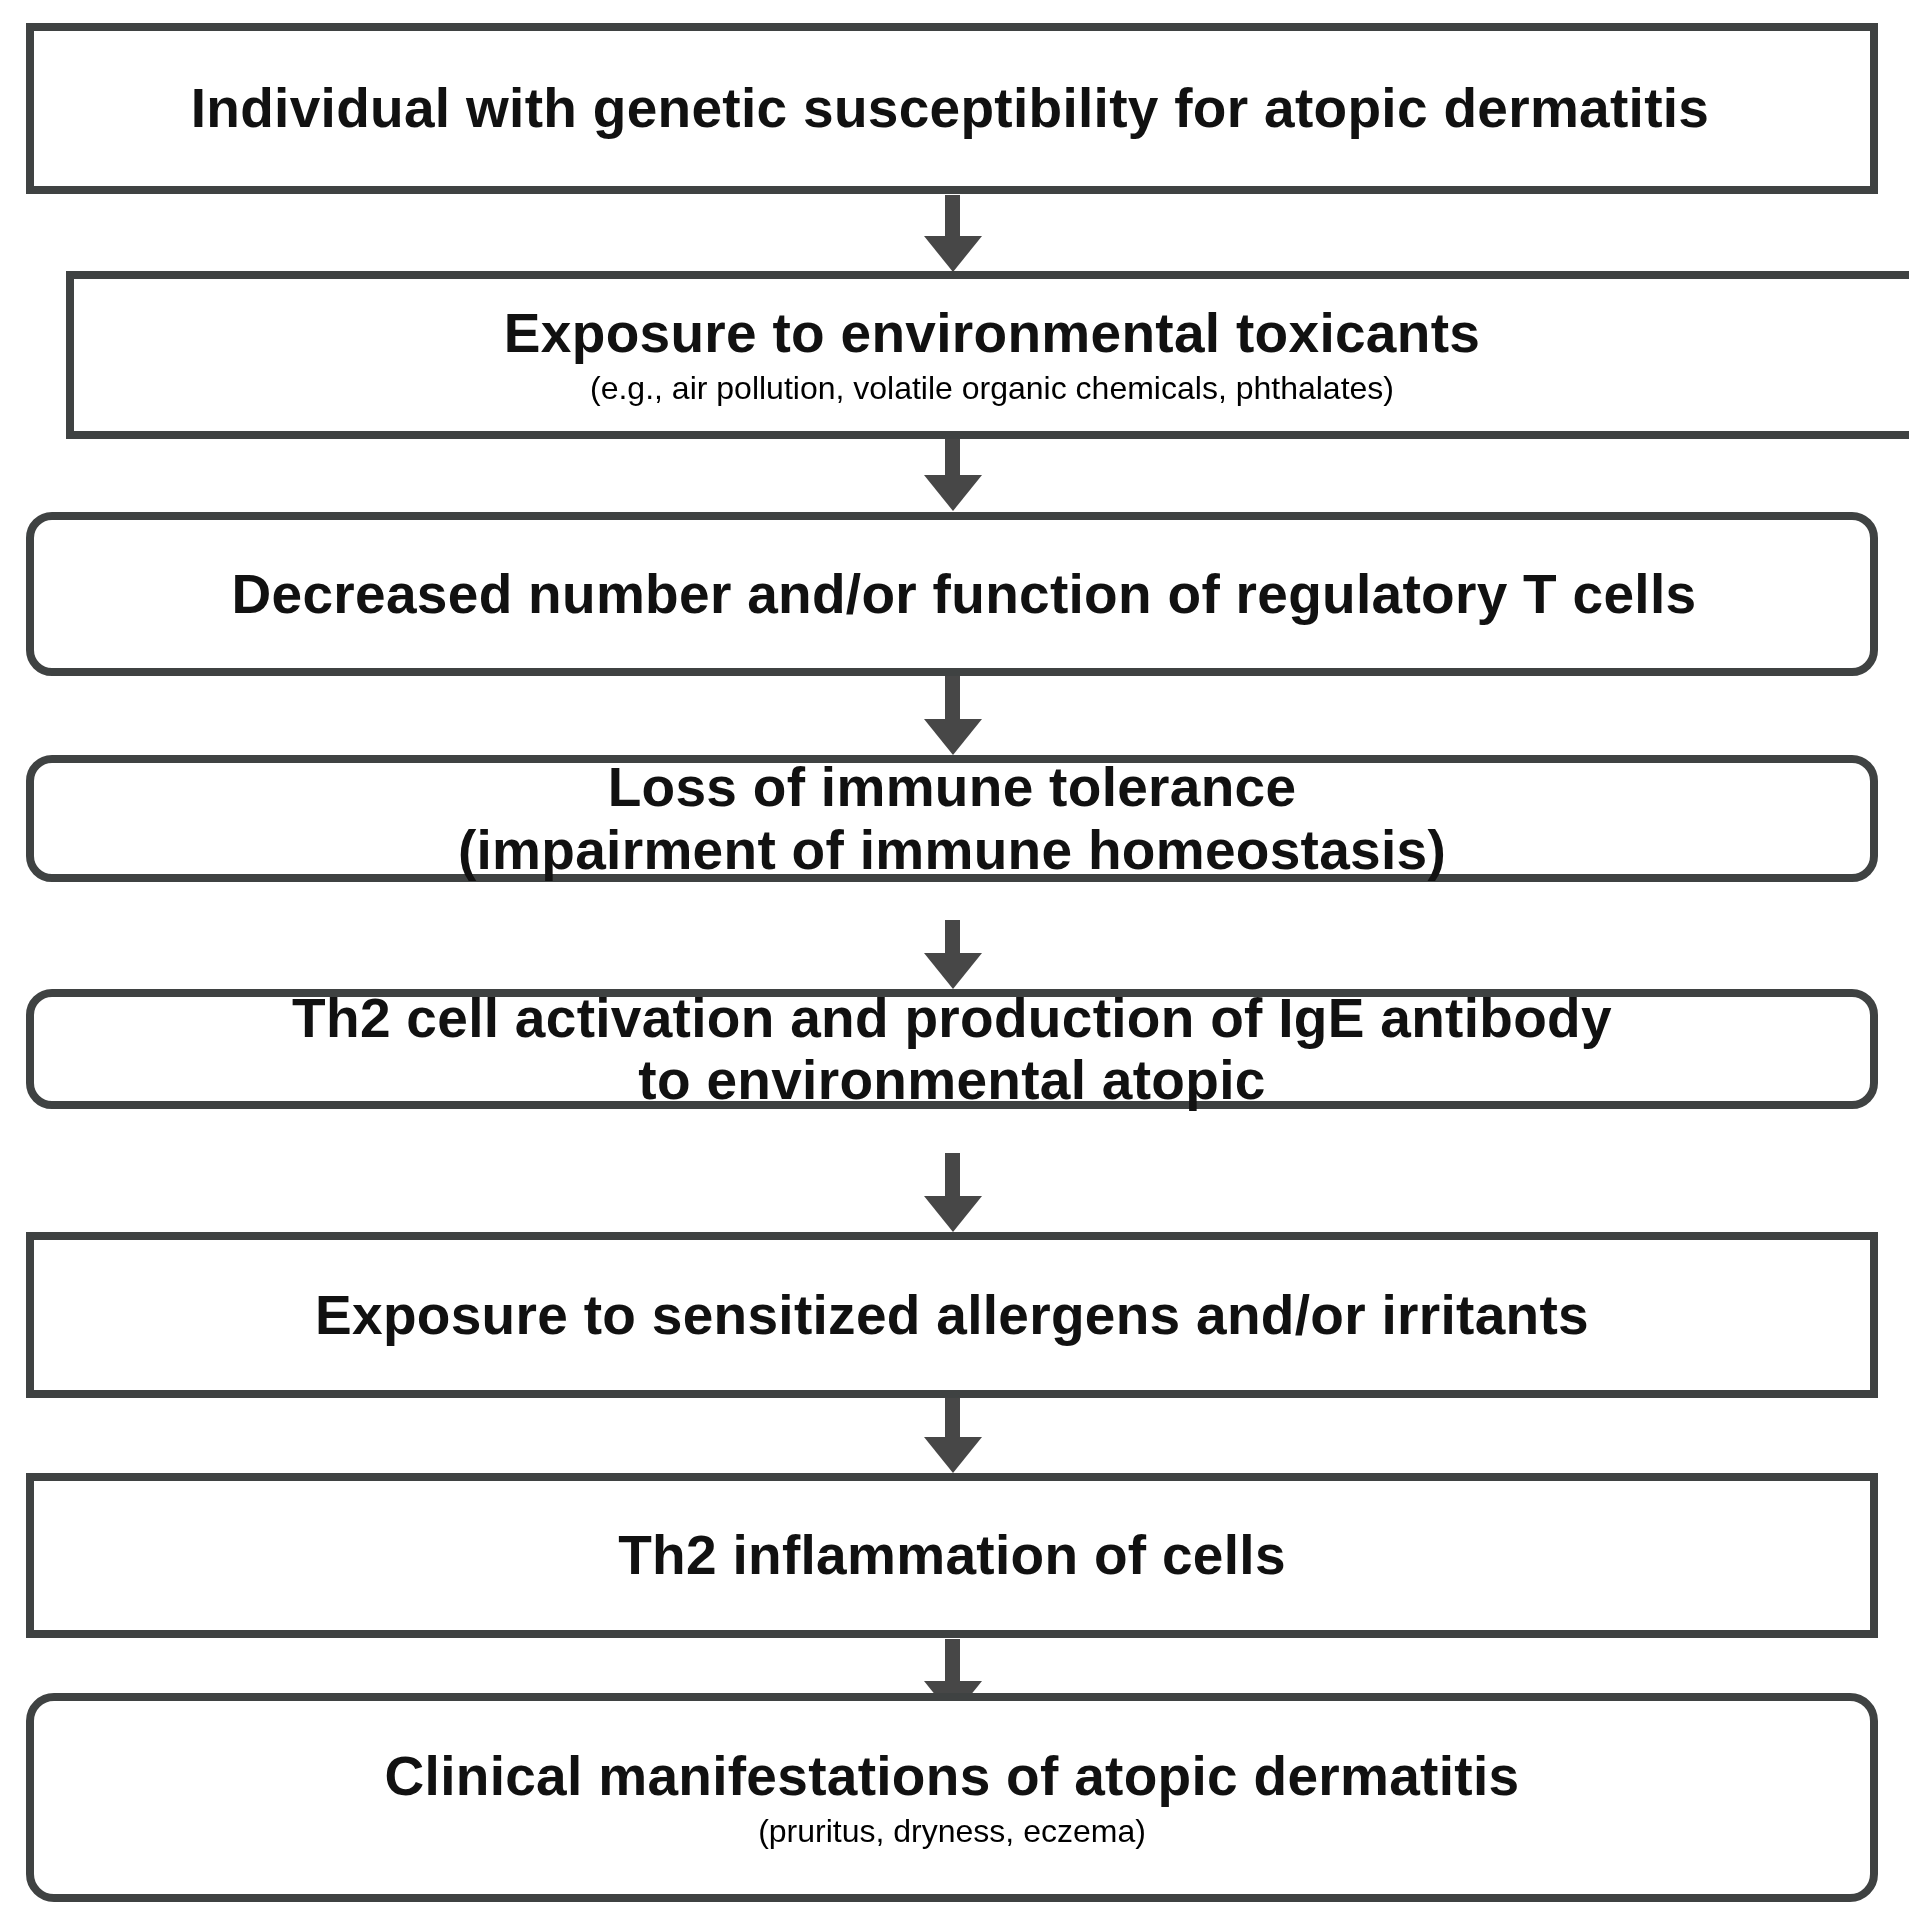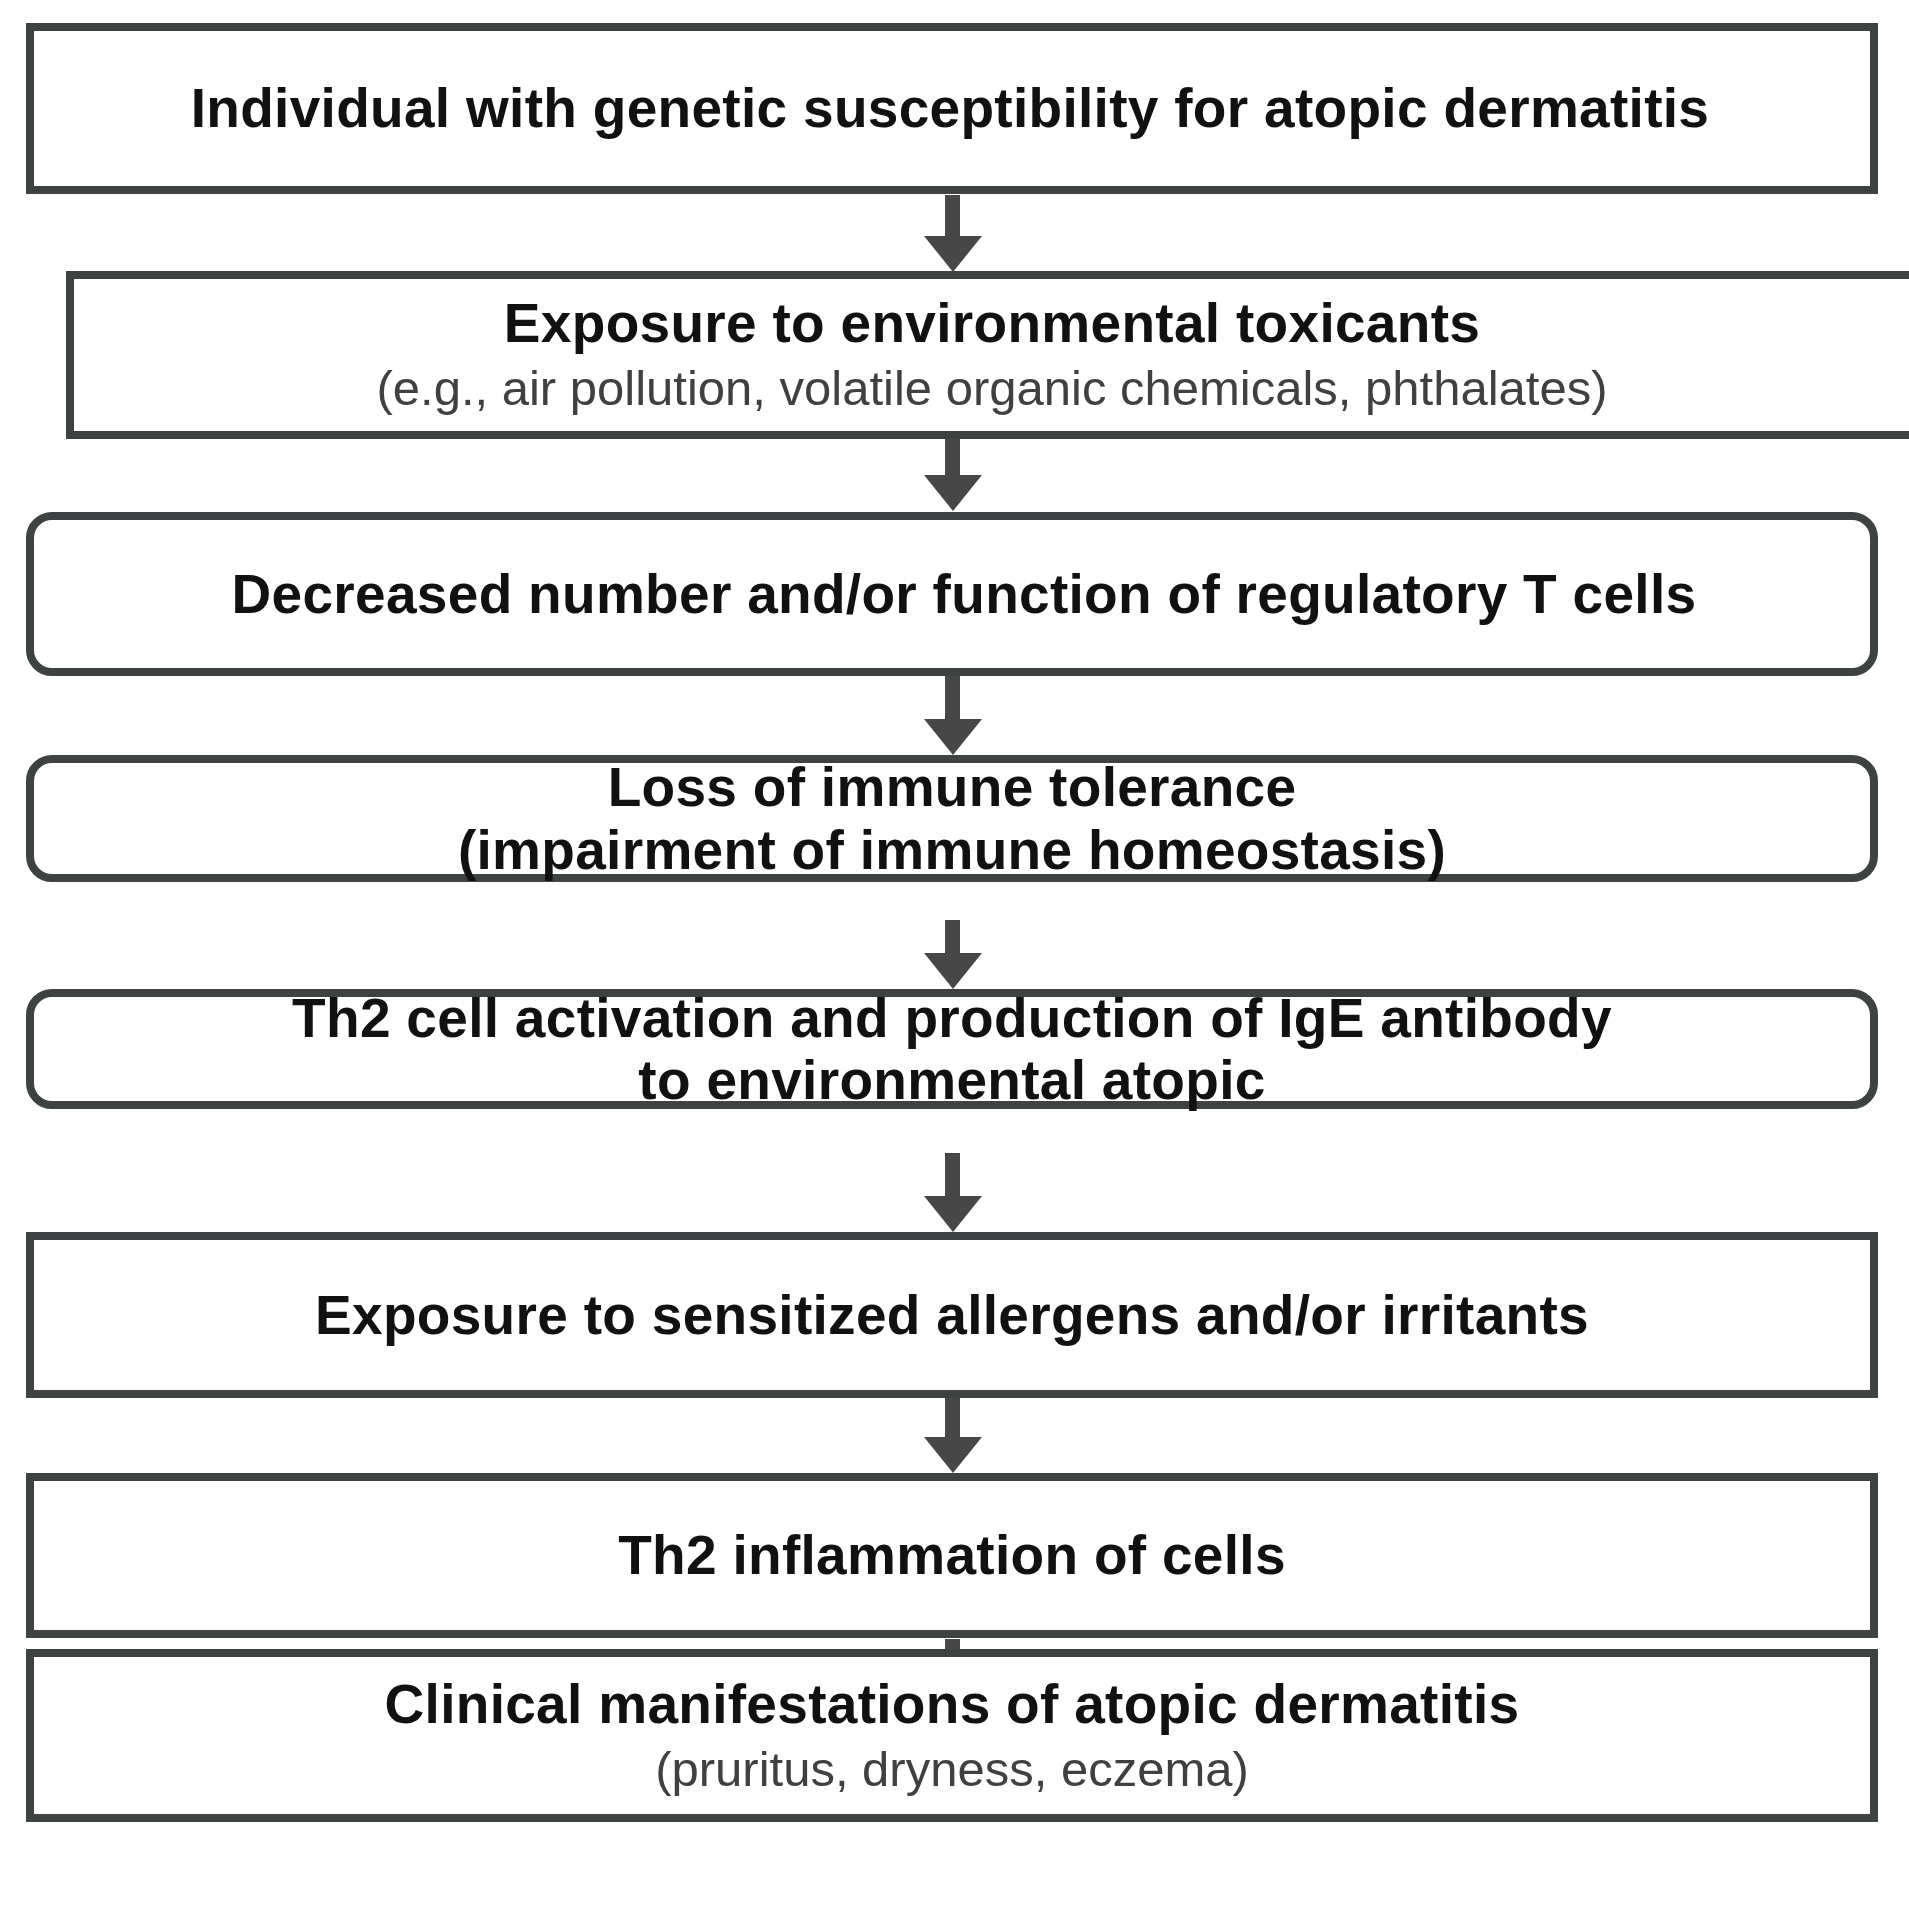--- a/index.html
+++ b/index.html
@@ -34,24 +34,24 @@
   }
   .line1, .line2 {
     font-weight: bold;
     font-size: 55px;
     line-height: 1.13;
     letter-spacing: 0.3px;
     white-space: nowrap;
   }
   .subtitle {
     font-weight: normal;
-    font-size: 49px;
+    font-size: 32px;
     line-height: 1.2;
     margin-top: 5px;
-    color: #404040;
+    color: #000000;
     white-space: nowrap;
   }
   .line1:empty, .line2:empty, .subtitle:empty { display: none; }
 
   .arrow {
     position: absolute;
     left: 915px;
     width: 75px;
     display: flex;
     flex-direction: column;
@@ -71,21 +71,21 @@
   }
 
   
   #box1 { top: 23px;   height: 171px; padding-left: 15px; }
   #box2 { top: 271px;  height: 168px; margin-left: 40px; }
   #box3 { top: 512px;  height: 164px; padding-left: 43px; }
   #box4 { top: 755px; height: 127px; }
   #box5 { top: 989px; height: 120px; }
   #box6 { top: 1232px; height: 166px; }
   #box7 { top: 1473px; height: 165px; }
-  #box8 { top: 1649px; height: 173px; }
+  #box8 { top: 1693px; height: 209px; border-radius: 28px; }
 
   
   #arrow1 { top: 195px;  height: 77px; }
   #arrow2 { top: 439px;  height: 72px; }
   #arrow3 { top: 676px; height: 79px; }
   #arrow4 { top: 920px; height: 69px; }
   #arrow5 { top: 1153px; height: 79px; }
   #arrow6 { top: 1398px; height: 75px; }
   #arrow7 { top: 1639px; height: 78px; }
 </style>

